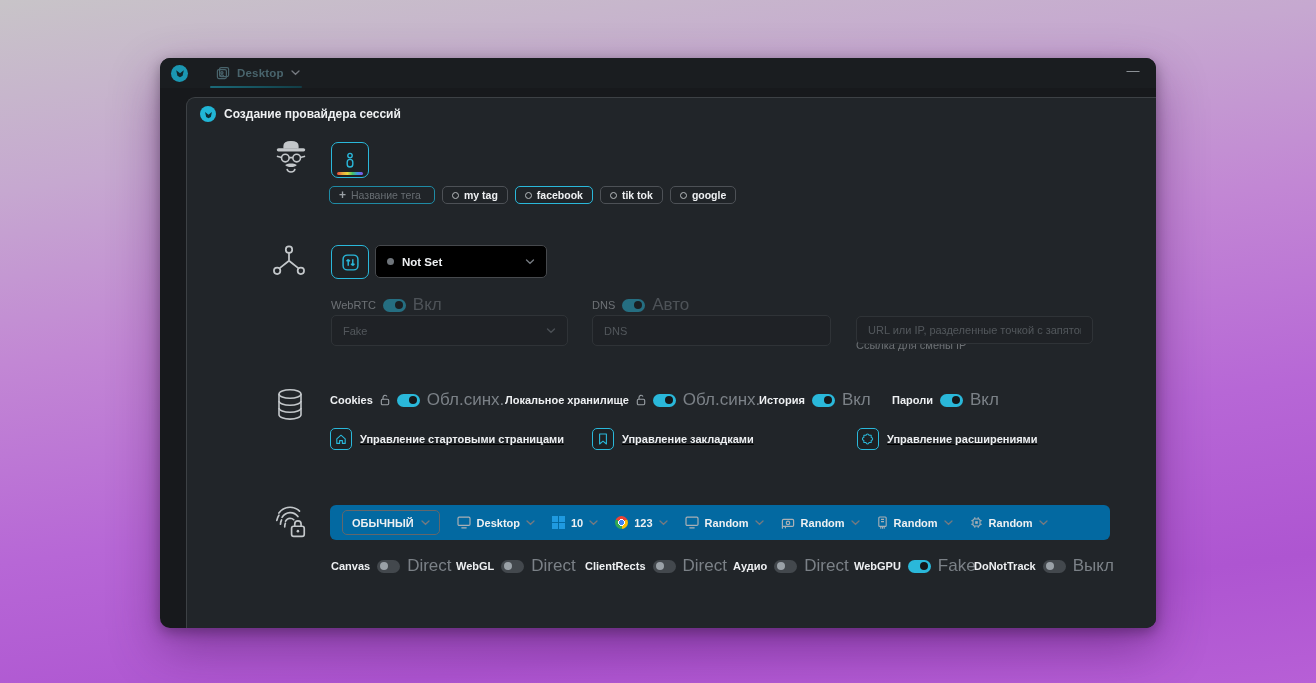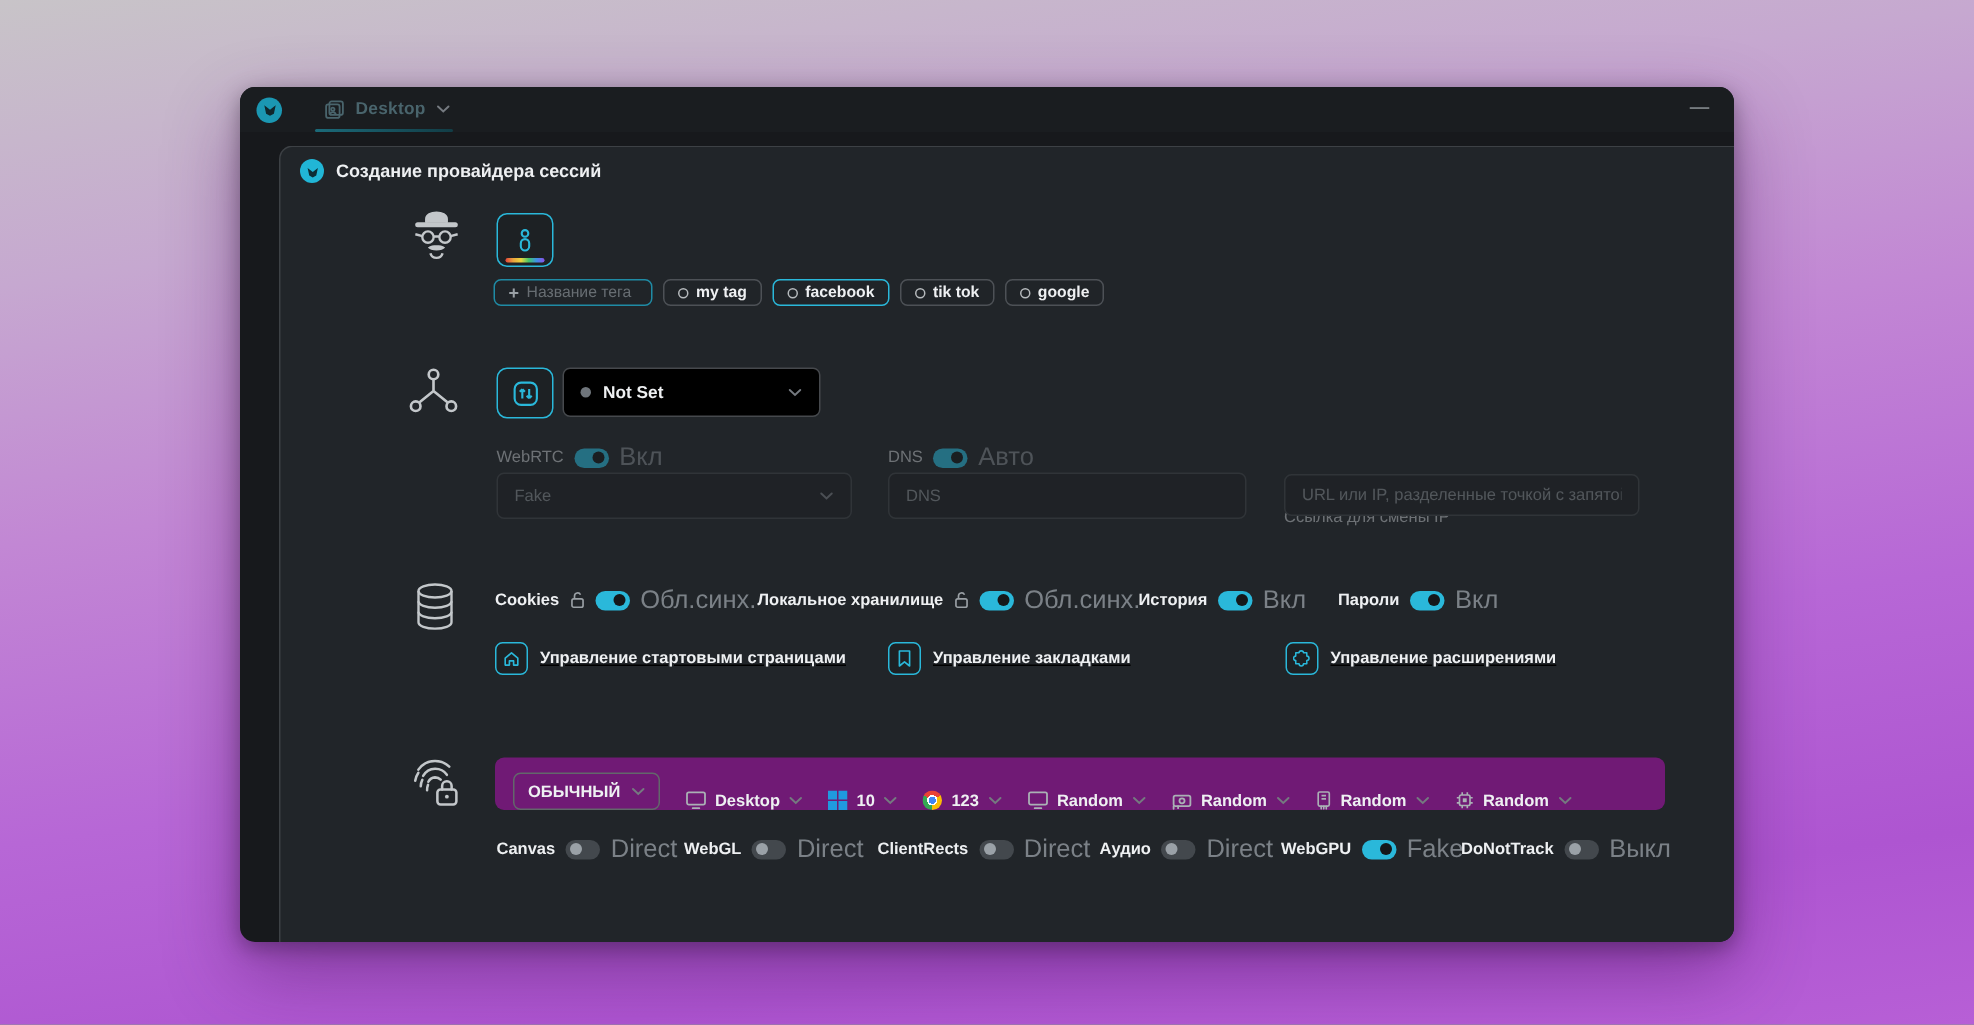--- a/index.html
+++ b/index.html
@@ -79,21 +79,21 @@
   .tgl.on .knob{ left:auto; right:3px; background:#15181a; }
   
   .db-icon{ position:absolute; left:88px; top:289px; }
   .ck-group{ position:absolute; top:294px; display:flex; align-items:center; gap:7px; height:16px; }
   .bold-lbl{ color:#eef0f2; font-size:11px; font-weight:bold; }
   .mini-lock{ color:#9aa0a5; display:inline-flex; }
   .mng-btn{ position:absolute; top:330px; display:flex; align-items:center; gap:8px; cursor:pointer;text-decoration:underline; }
   .mng-ic{ width:22px; height:22px; border:1.3px solid #2ab8da; border-radius:5px; color:#2ab8da; display:flex; align-items:center; justify-content:center; background:#1d2124; }
   
   .fp-icon{ position:absolute; left:85px; top:404px; }
-  .fp-bar{ position:absolute; left:143px; top:407px; width:780px; height:35px; background:#701a75; border-radius:6px; display:flex; align-items:flex-end; padding:0 12px; gap:17px; }
+  .fp-bar{ position:absolute; left:143px; top:407px; width:780px; height:35px; background:#0369a1; border-radius:6px; display:flex; align-items:center; padding:0 12px; gap:17px; }
   .fp-mode{ height:25px; border:1px solid #63676b; border-radius:5px; display:flex; align-items:center; gap:7px; padding:0 9px; color:#eef0f2; font-size:11px; font-weight:bold; cursor:pointer; }
   .fp-item{ display:flex; align-items:center; gap:6px; color:#eef0f2; font-size:11px; font-weight:bold; cursor:pointer; }
   .fp-item .icn{ color:#aab0b5; }
   .chrome-ic{ width:13px; height:13px; border-radius:50%; flex:none;
     background: radial-gradient(circle,#4285f4 0 26%,#ffffff 26% 38%,rgba(0,0,0,0) 38%),
                 conic-gradient(from -60deg,#ea4335 0 120deg,#fbbc05 0 240deg,#34a853 0 360deg); }
   .fp-tgl{ position:absolute; top:461px; display:flex; align-items:center; gap:7px; height:14px; }
 </style>
 </head>
 <body>

